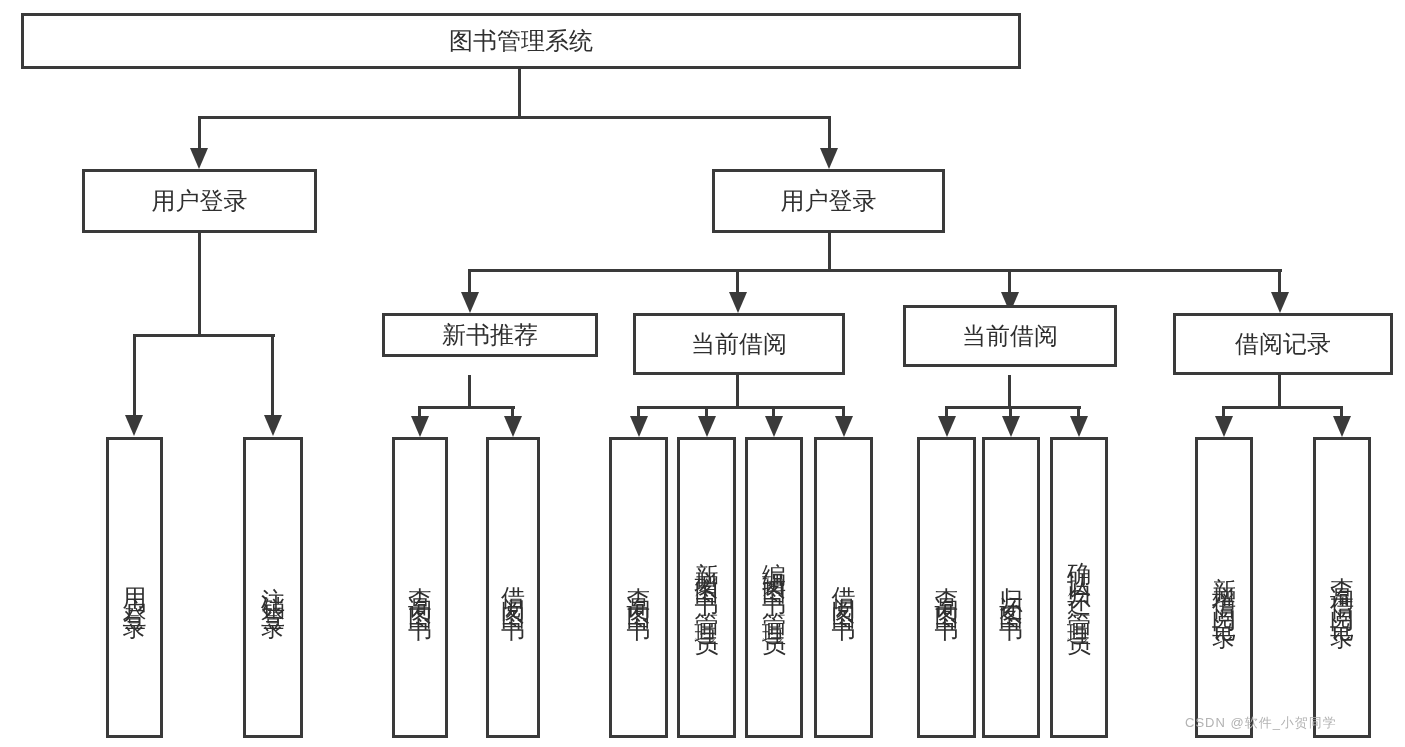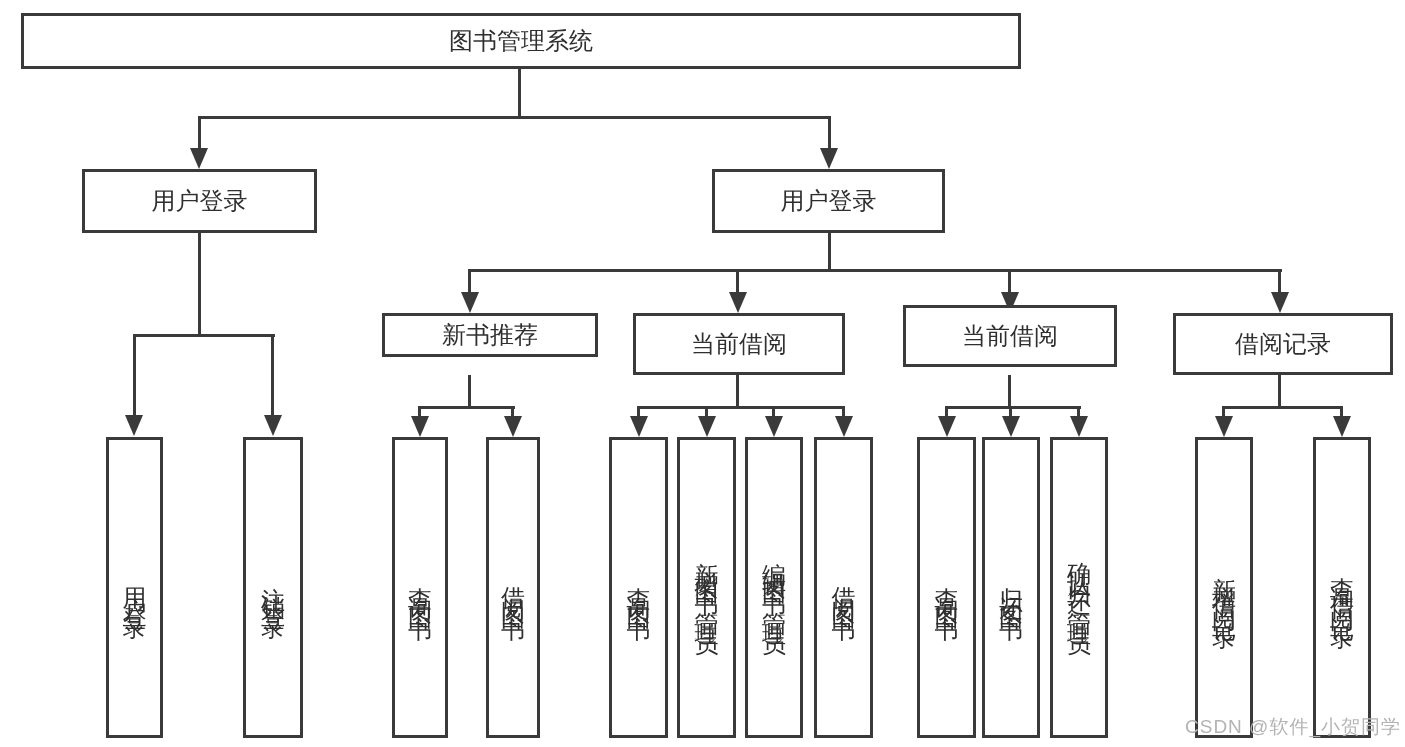--- a/index.html
+++ b/index.html
@@ -42,21 +42,21 @@
   .vline{position:absolute;width:3px;background:var(--line);}
   .arrow{
     position:absolute;
     width:0;height:0;
     border-left:9px solid transparent;
     border-right:9px solid transparent;
     border-top:21px solid var(--line);
   }
   .watermark{
     position:absolute;
-    font-size:19px;
+    font-size:13px;
     color:var(--wm);
     white-space:nowrap;
     z-index:10;
     letter-spacing:1px;
   }
 </style>
 </head>
 <body>
 
 <div class="canvas">

